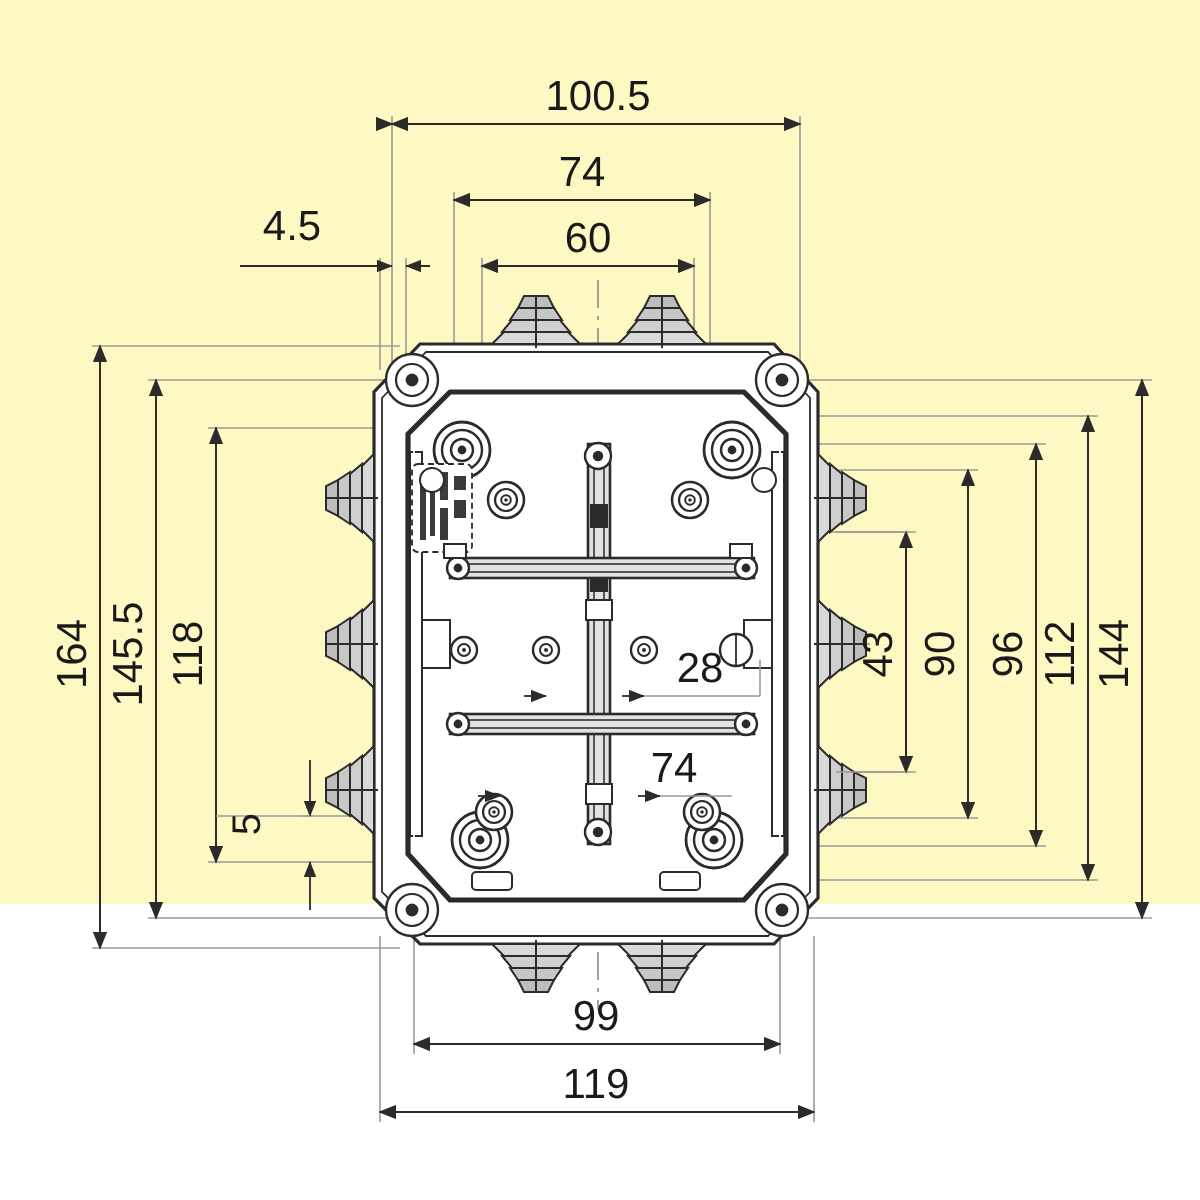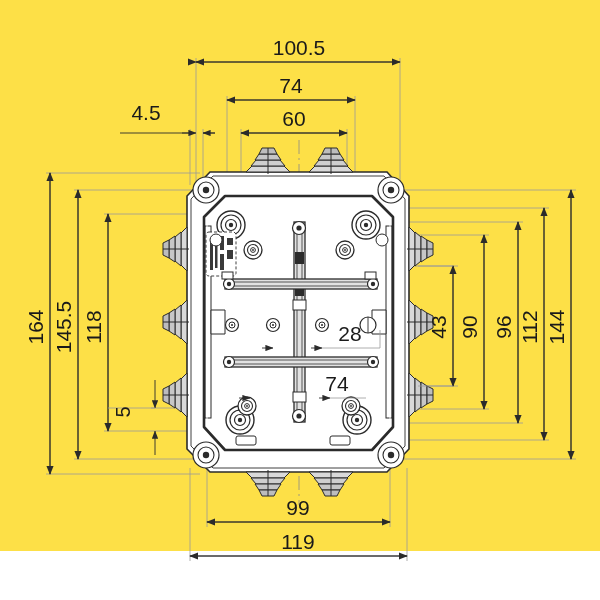--- a/index.html
+++ b/index.html
@@ -1,17 +1,17 @@
 <!DOCTYPE html>
 <html><head>
 <meta charset="utf-8">
 <style>
   html,body{margin:0;padding:0;background:#fff;}
   body{width:600px;height:600px;overflow:hidden;font-family:"Liberation Sans",sans-serif;}
-  #stage{position:relative;width:600px;height:551px;background:#fde047;}
+  #stage{position:relative;width:600px;height:452px;background:#fef9c3;}
   svg{display:block;}
   .dimtxt{font-family:"Liberation Sans",sans-serif;font-size:21px;fill:#1a1a1a;font-weight:400;}
   .dimtxt.small{font-size:20px;}
 </style>
 </head>
 <body>
 
 <div id="stage">
 <svg width="600" height="600" viewBox="0 0 600 600">
   <defs>

